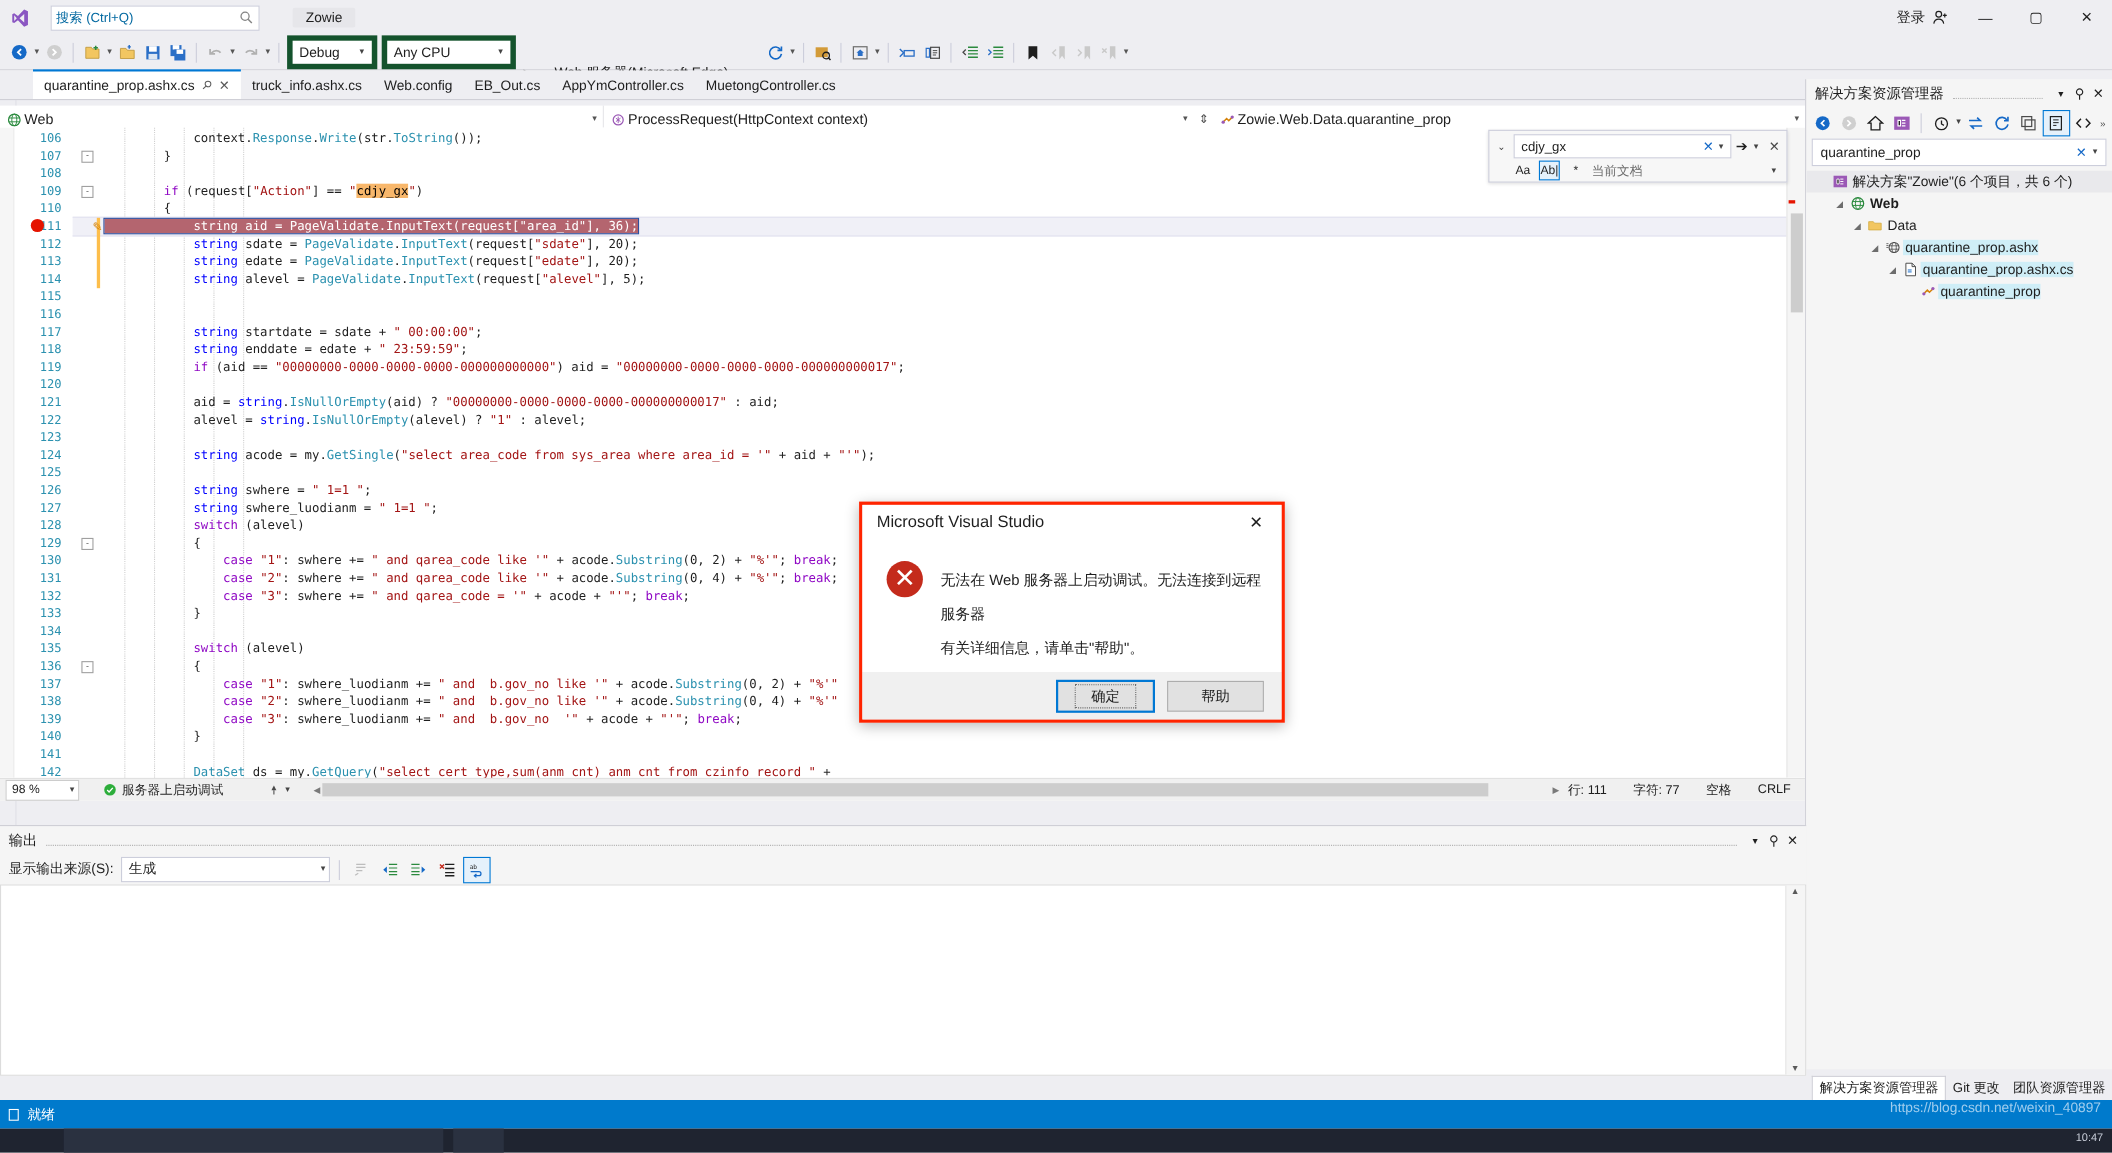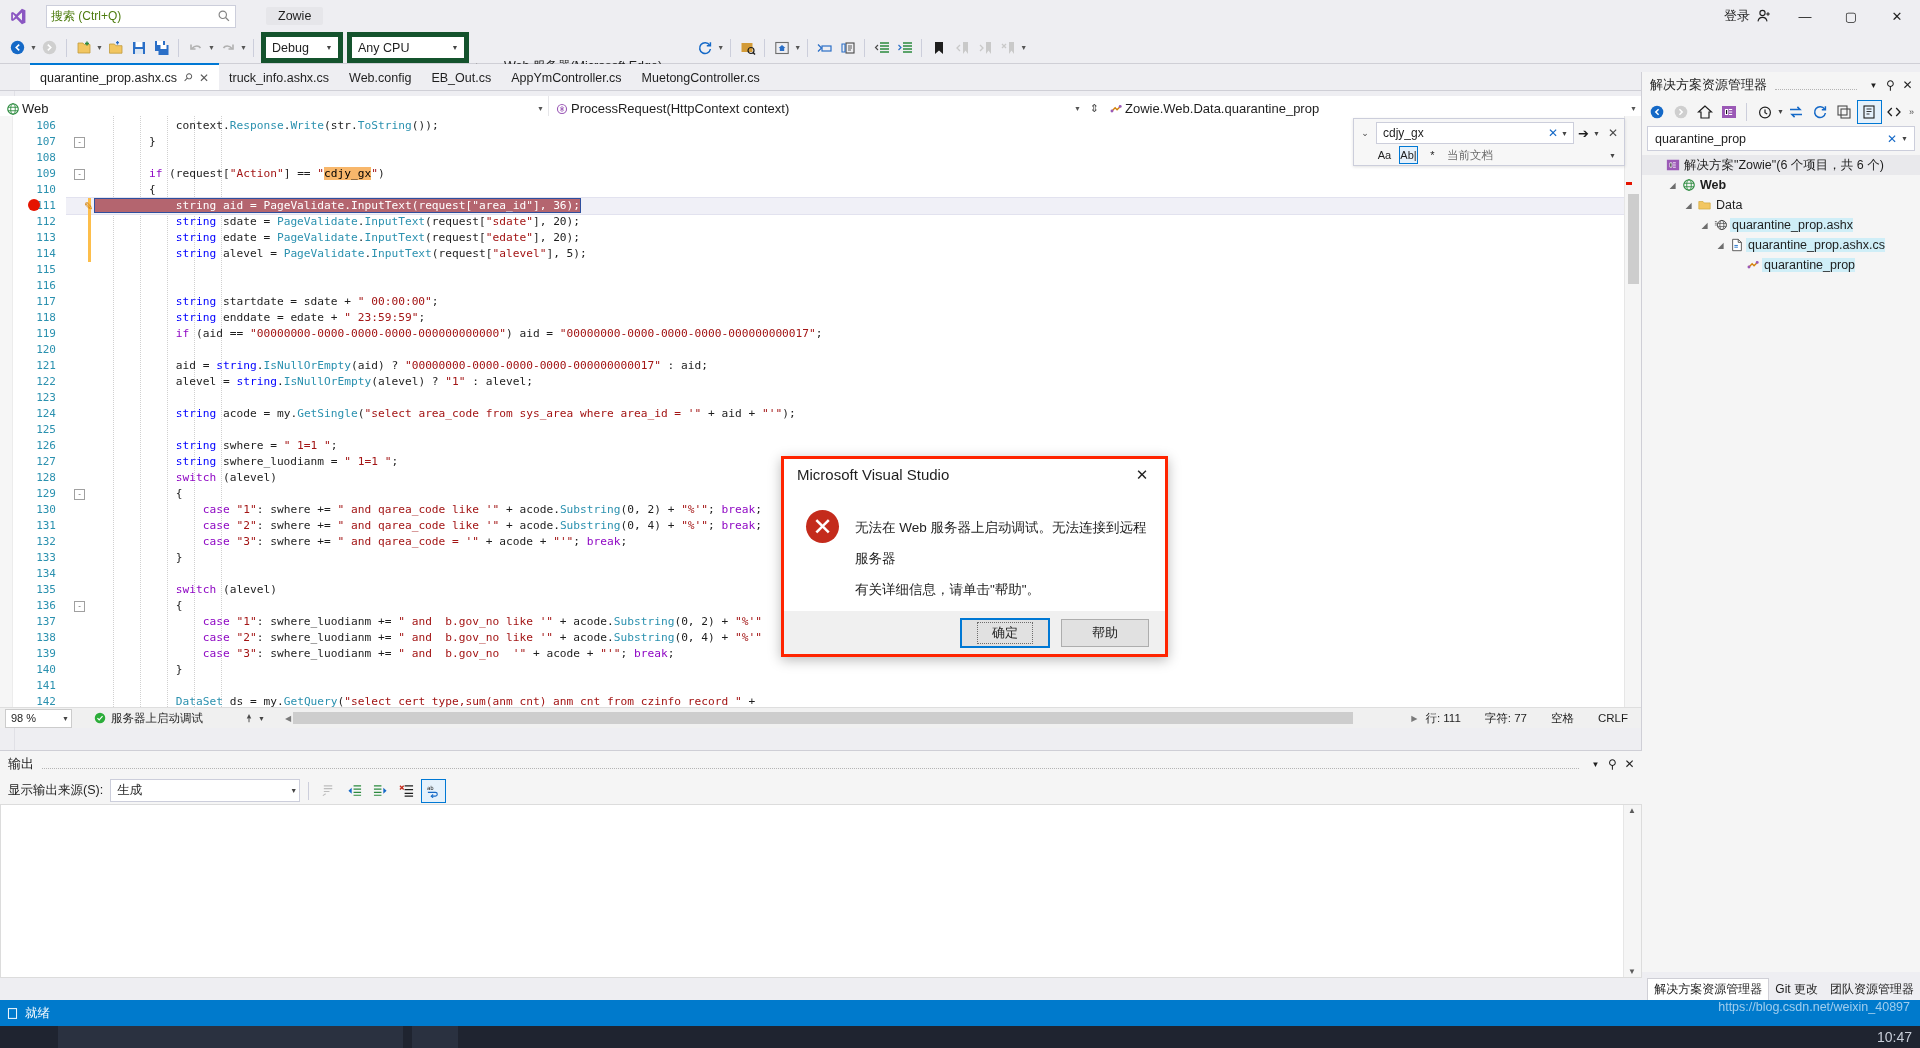--- a/index.html
+++ b/index.html
@@ -11,21 +11,21 @@
   }
   .app{position:relative;width:1920px;height:1048px;background:#eeeef2;}
 
   
   .titlebar{height:32px;background:#eeeef2;display:flex;align-items:center;position:relative;border-bottom:0;}
   .vs-logo{width:34px;height:32px;display:flex;align-items:center;justify-content:center;}
   .vs-logo svg{width:19px;height:19px;}
   .menu{display:flex;align-items:center;height:32px;}
   .menu-item{padding:0 9px;height:32px;line-height:32px;font-size:13.5px;color:#1e1e1e;white-space:nowrap;cursor:default;}
   .searchbox{margin-left:12px;width:180px;height:21px;background:#fff;border:1px solid #cccedb;
-             display:flex;align-items:center;padding:0 4px;font-size:12px;color:#4d7c0f;position:relative;}
+             display:flex;align-items:center;padding:0 4px;font-size:12px;color:#0369a1;position:relative;}
   .searchbox .ph{flex:1;overflow:hidden;white-space:nowrap;}
   .searchbox .mag{width:14px;height:14px;opacity:.75;}
   .zowie-pill{margin-left:30px;background:#e6e6ea;border-radius:2px;padding:2px 12px;font-size:12.5px;color:#1e1e1e;}
   .tb-right{position:absolute;right:0;top:0;height:32px;display:flex;align-items:center;}
   .signin{display:flex;align-items:center;gap:6px;font-size:13px;padding:0 10px;color:#1e1e1e;}
   .wbtn{width:46px;height:32px;display:flex;align-items:center;justify-content:center;font-size:13px;color:#1e1e1e;}
 
   
   .toolbar{height:31px;background:#eeeef2;display:flex;align-items:center;padding-left:6px;border-bottom:1px solid #cfcfd6;}
   .tgroup{display:flex;align-items:center;height:31px;}
@@ -139,21 +139,21 @@
   .errlist{position:absolute;left:28px;bottom:28px;font-size:12.5px;color:#1e1e1e;}
   .errlist-stub{position:absolute;left:28px;bottom:16px;width:44px;height:11px;background:#dcdcdc;}
 
   
   .statusbar{position:absolute;left:0;right:0;bottom:22px;height:26px;background:#007acc;color:#fff;
              display:flex;padding:0 6px;font-size:12.5px;}
   .statusbar .ready{display:flex;align-items:center;gap:6px;}
   .watermark{position:absolute;right:10px;color:#bcdcf4;font-size:12.5px;opacity:.85;white-space:nowrap;}
   .taskbar{position:absolute;left:0;right:0;bottom:0;height:22px;background:#1f2430;}
   .taskbar .seg{position:absolute;top:0;height:22px;background:#2a3140;}
-  .taskbar .clock{position:absolute;right:8px;top:3px;font-size:14px;color:#c8cdd8;}
+  .taskbar .clock{position:absolute;right:8px;top:3px;font-size:10px;color:#c8cdd8;}
 
   
   .leftdock{position:absolute;left:0;top:72px;width:14px;bottom:76px;background:#eeeef2;border-right:1px solid #e0e0e6;}
   .leftdock .vtext{position:absolute;top:110px;left:-14px;width:42px;transform:rotate(-90deg);
                    font-size:11px;color:#4a4a4a;text-align:center;}
 
   
   .overlay{position:absolute;inset:0;z-index:90;pointer-events:none;}
   .dialog{position:absolute;left:781px;top:456px;width:381px;height:195px;background:#f0f0f0;
           border:3px solid #ff2400;box-shadow:0 3px 12px rgba(0,0,0,.28);pointer-events:auto;

